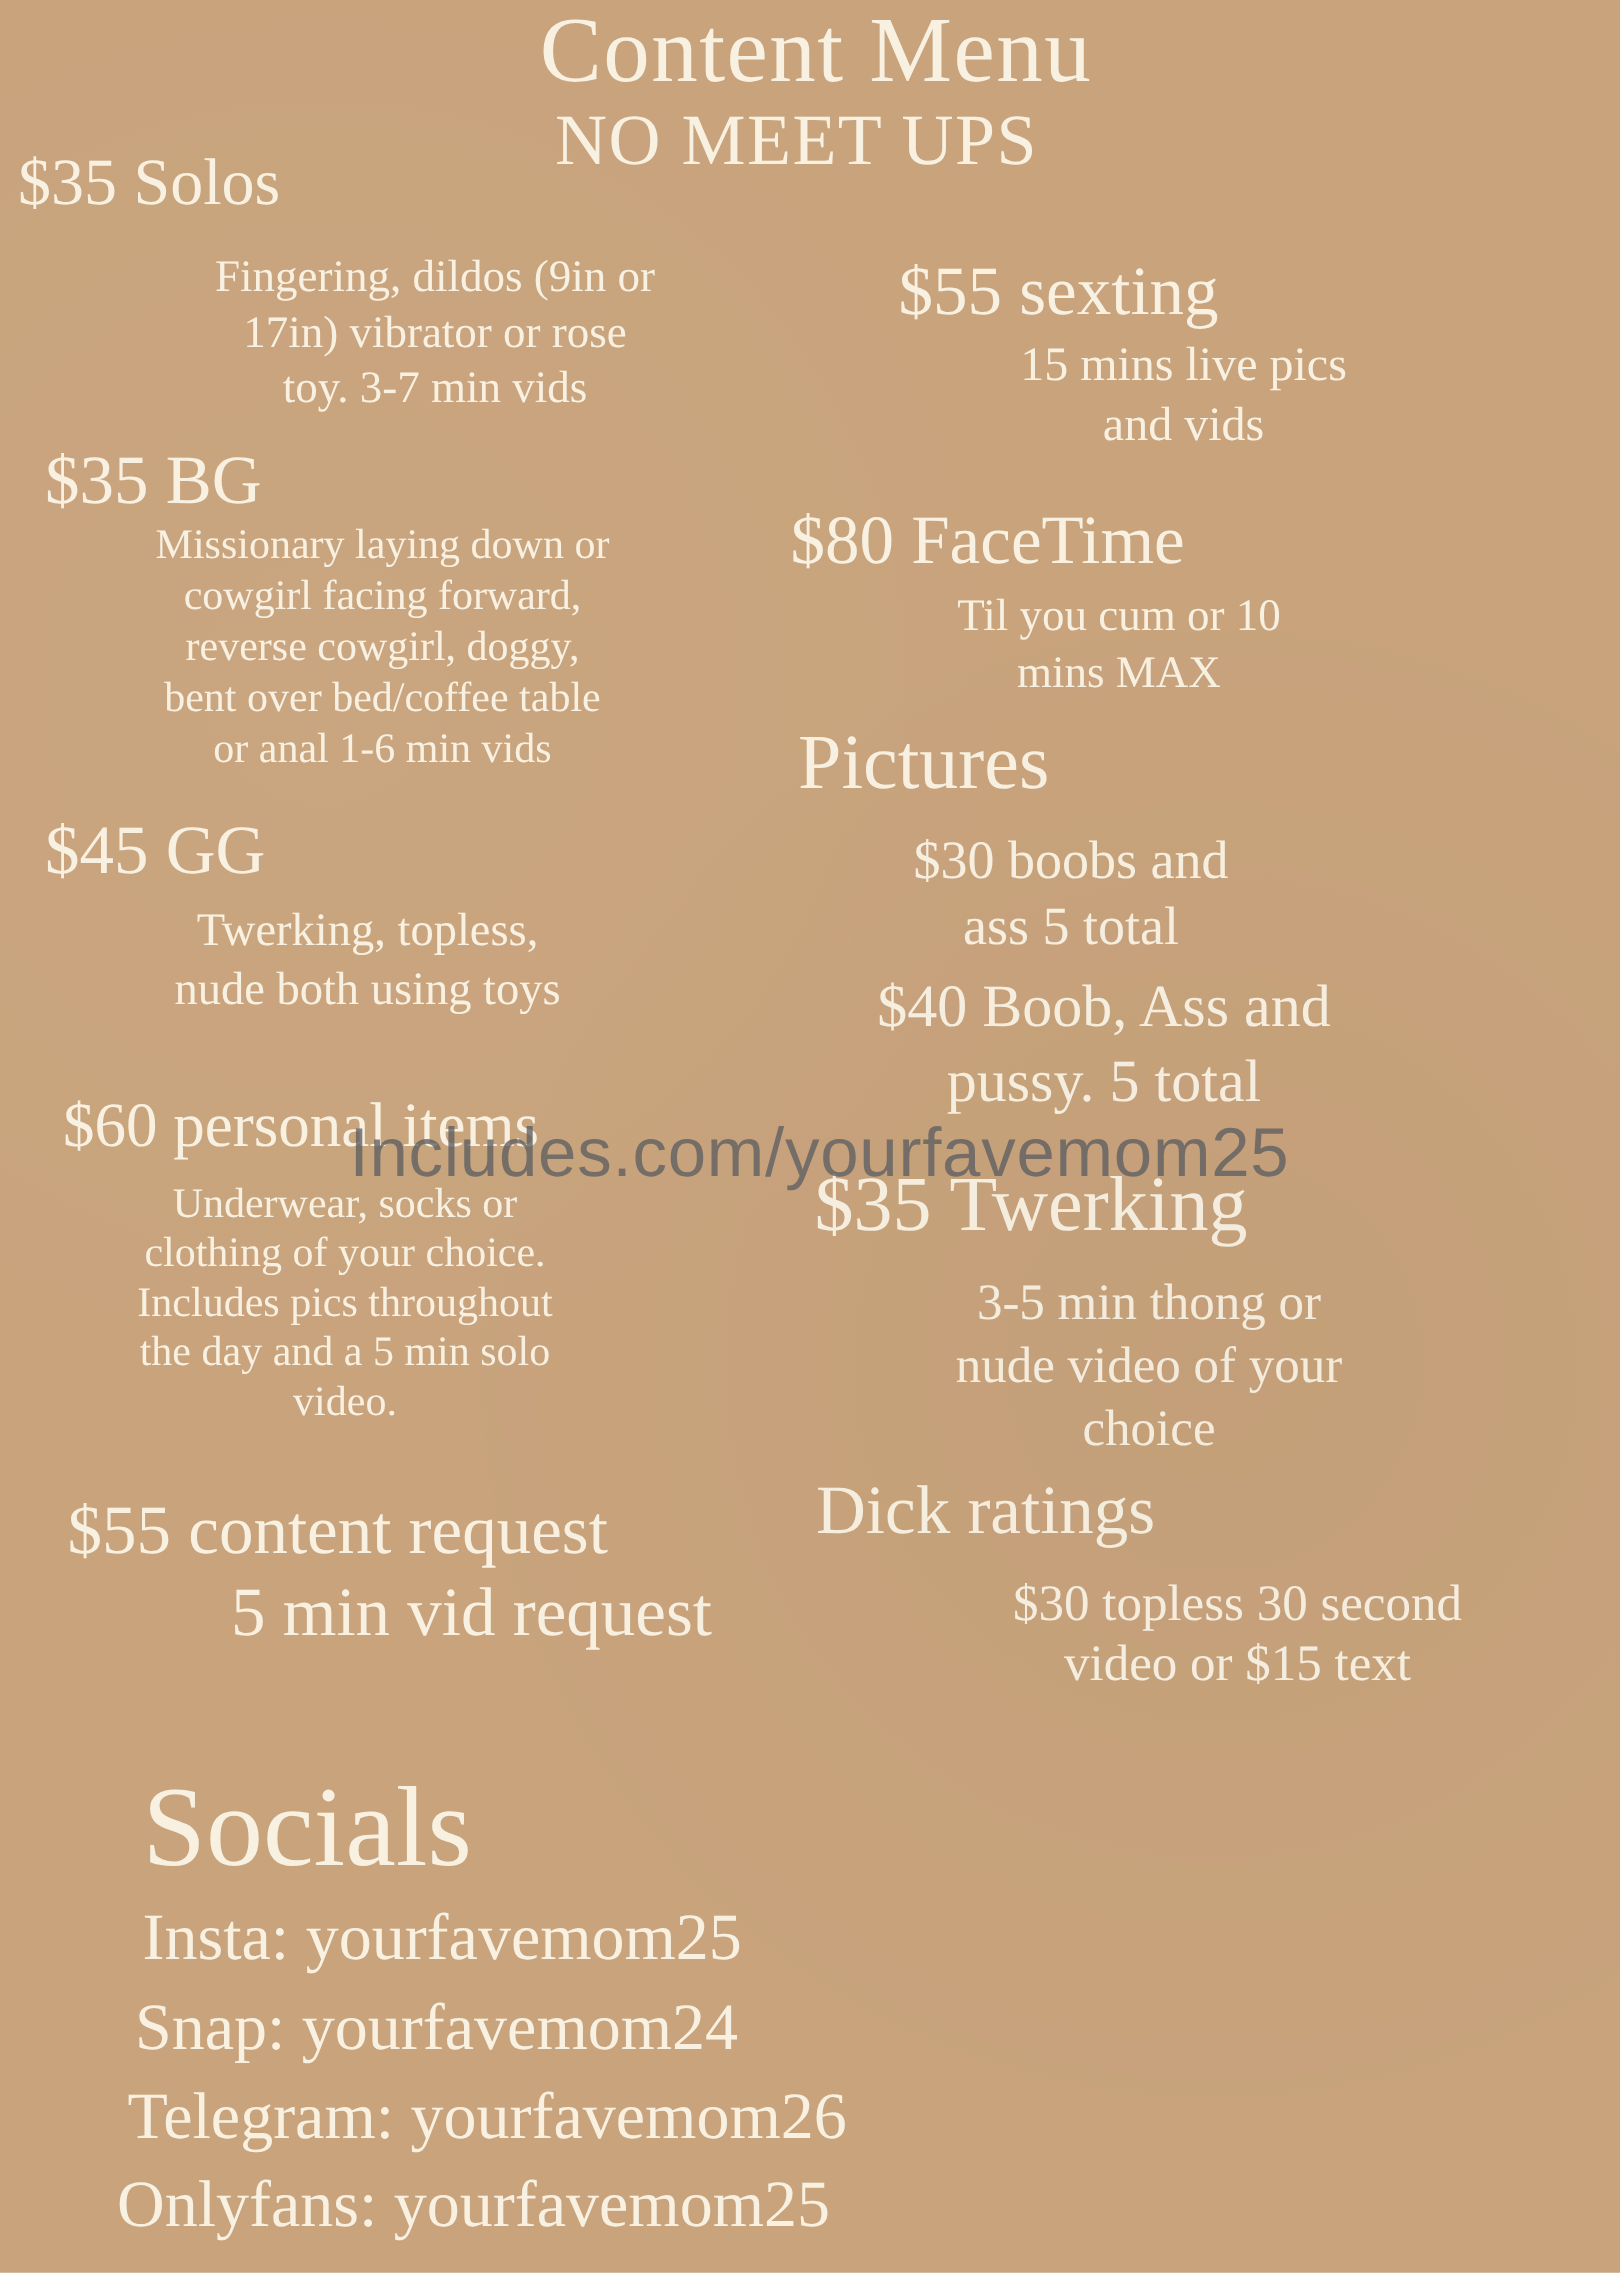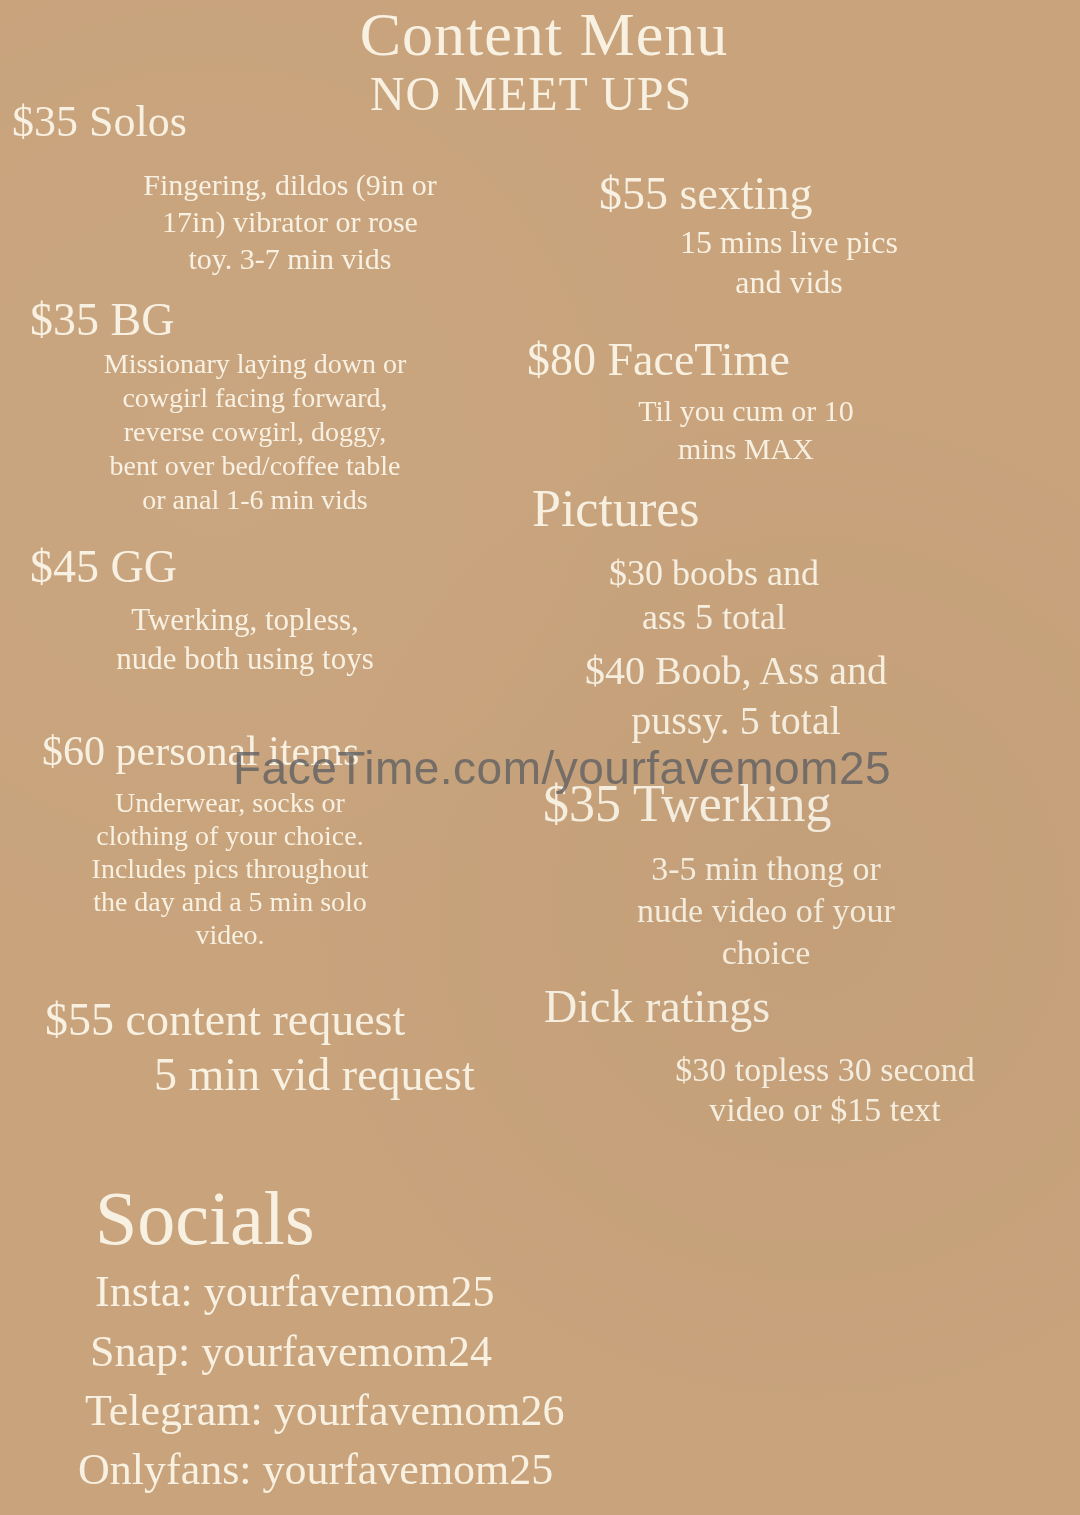--- a/index.html
+++ b/index.html
@@ -139,15 +139,15 @@
       <div>$30 topless 30 second</div>
       <div>video or $15 text</div>
     </div>
 
   <div class="abs socials-h" style="left:95px;top:1180px;">Socials</div>
   <div class="abs social-line" style="left:95px;top:1270px;">Insta: yourfavemom25</div>
   <div class="abs social-line" style="left:90px;top:1330px;">Snap: yourfavemom24</div>
   <div class="abs social-line" style="left:85px;top:1389px;">Telegram: yourfavemom26</div>
   <div class="abs social-line" style="left:78px;top:1448px;">Onlyfans: yourfavemom25</div>
 
-  <div class="abs watermark" style="left:233px;top:745px;">FaceTime.com/yourfavemom25</div>
+  <div class="abs watermark" style="left:233px;top:745px;">Includes.com/yourfavemom25</div>
 
 </div>
 
 </body></html>

